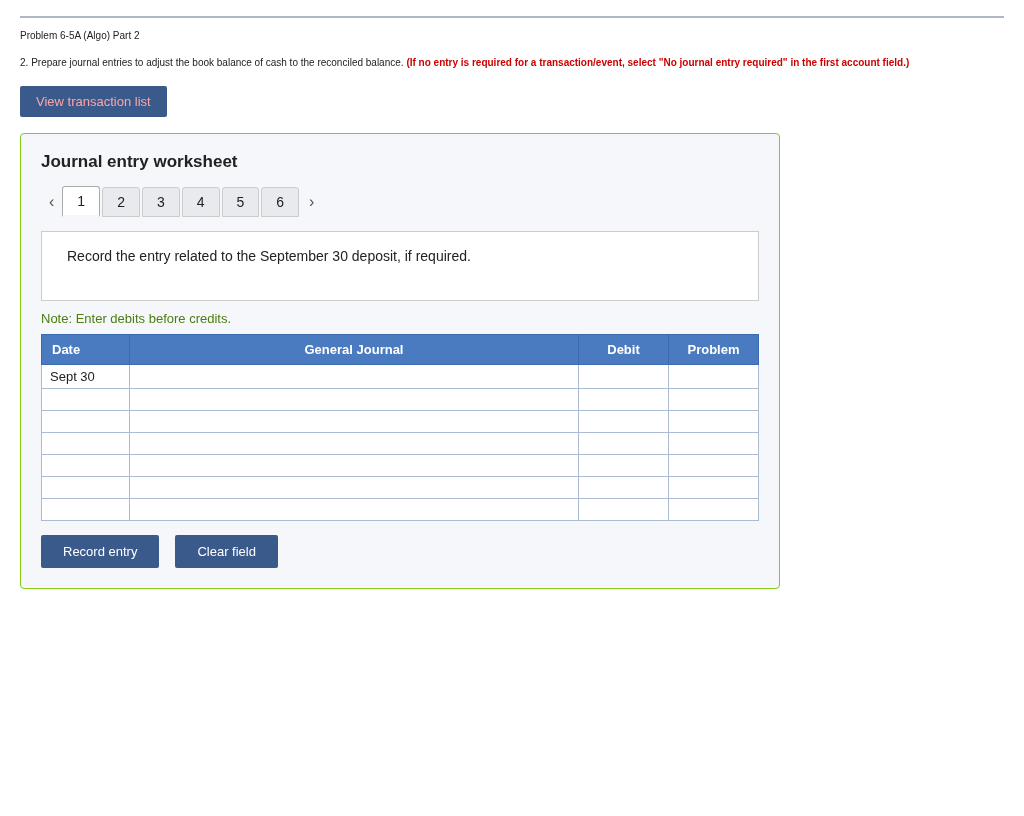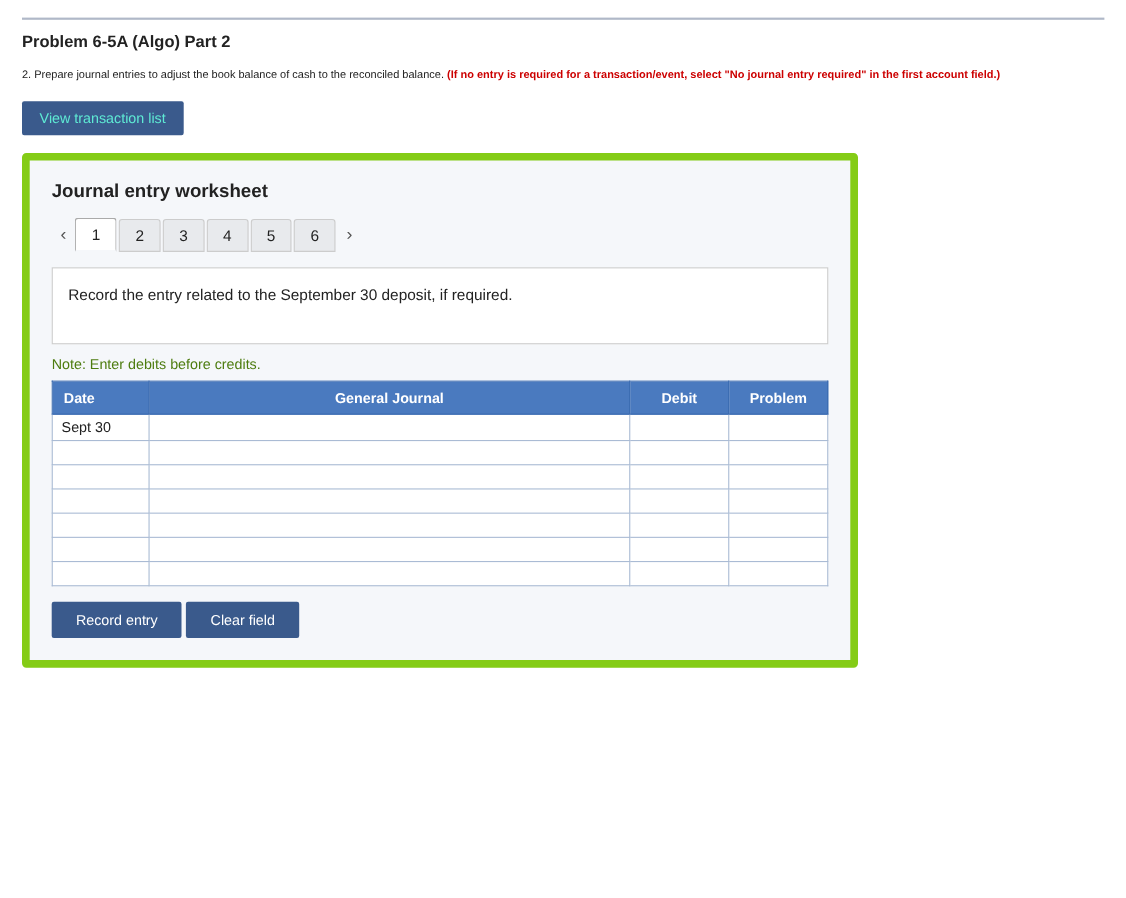--- a/index.html
+++ b/index.html
@@ -5,49 +5,49 @@
     * { box-sizing: border-box; margin: 0; padding: 0; }
     body {
       font-family: Arial, sans-serif;
       font-size: 14px;
       background: #fff;
       color: #222;
       padding: 16px 20px;
     }
 
     .problem-title {
-      font-weight: bold;
-      font-size: 15px;
+      font-weight: normal;
+      font-size: 10px;
       margin-bottom: 14px;
     }
 
     .instruction {
       font-size: 10px;
       margin-bottom: 16px;
       line-height: 1.5;
     }
 
     .instruction .bold-red {
       font-weight: bold;
       color: #cc0000;
     }
 
     .view-transaction-btn {
       background-color: #3a5a8c;
-      color: #5eead4;
+      color: #fca5a5;
       border: none;
       padding: 8px 16px;
       font-size: 13px;
       cursor: pointer;
       border-radius: 2px;
       margin-bottom: 16px;
     }
 
     .worksheet-container {
-      border: 7px solid #84cc16;
+      border: 1px solid #84cc16;
       border-radius: 4px;
       background: #f5f7fa;
       padding: 18px 20px 20px 20px;
       max-width: 760px;
     }
 
     .worksheet-title {
       font-weight: bold;
       font-size: 17px;
       margin-bottom: 14px;
@@ -90,21 +90,21 @@
     }
 
     .tab-item:not(.active) {
       background: #e8eaed;
       border-bottom: 1px solid #ccc;
     }
 
     .description-box {
       background: #fff;
       border: 1px solid #ccc;
-      padding: 14px 14px;
+      padding: 14px 25px;
       margin-bottom: 10px;
       font-size: 14px;
       min-height: 70px;
       line-height: 1.5;
     }
 
     .note-text {
       color: #4d7c0f;
       font-size: 13px;
       margin-bottom: 8px;
@@ -158,21 +158,21 @@
 
     .date-cell {
       padding: 4px 8px;
       font-size: 13px;
       vertical-align: middle;
       text-align: left;
     }
 
     .button-row {
       display: flex;
-      gap: 4px;
+      gap: 16px;
       margin-top: 14px;
       align-items: center;
     }
 
     .action-btn {
       background-color: #3a5a8c;
       color: #fff;
       border: none;
       padding: 9px 22px;
       font-size: 13px;

